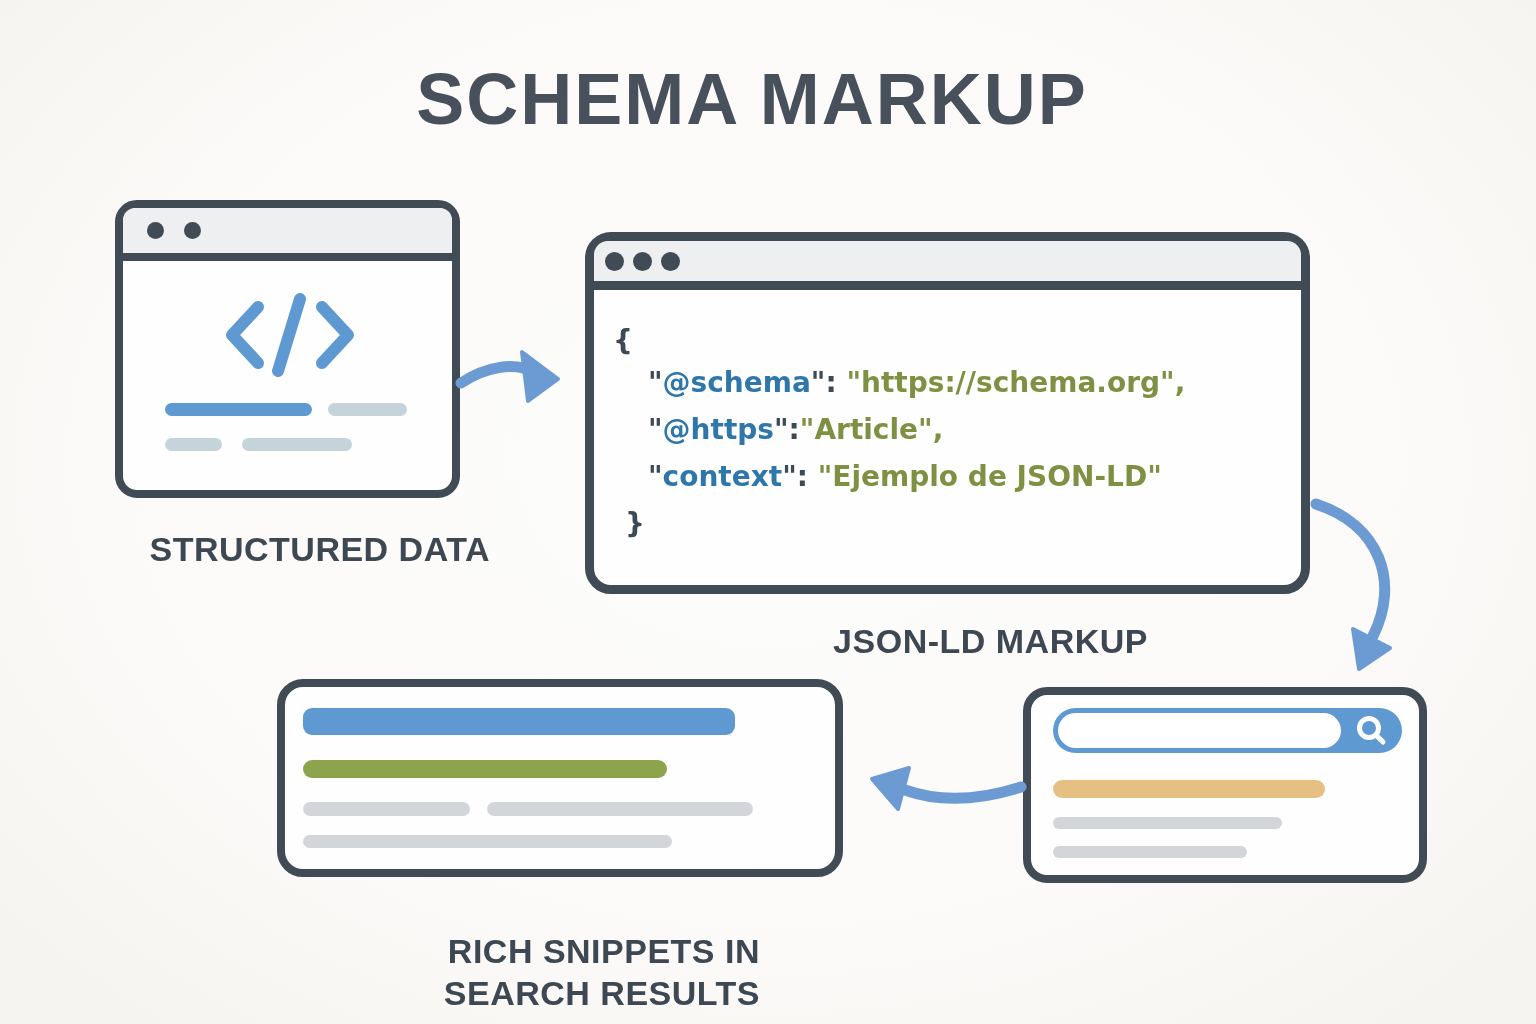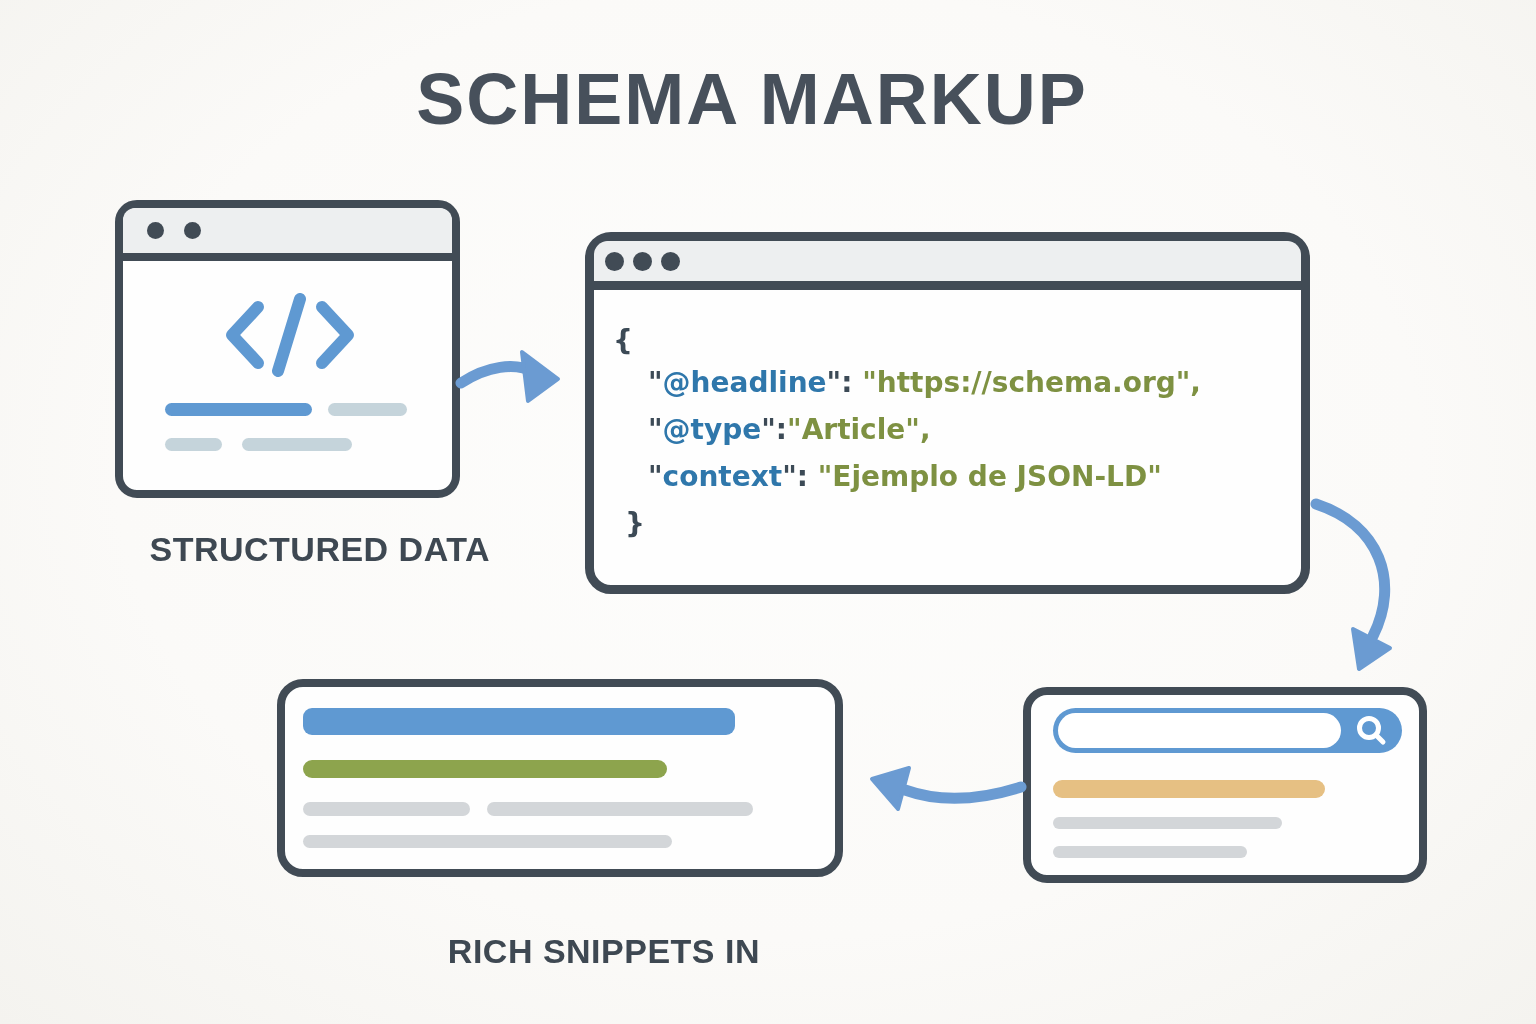--- a/index.html
+++ b/index.html
@@ -137,39 +137,41 @@
 
   <div class="window win-b">
     <div class="titlebar">
       <span class="dot"></span>
       <span class="dot"></span>
       <span class="dot"></span>
     </div>
     <div class="win-body">
       <div class="code">
         <div class="cl cl-first"><span class="tok-p">{</span></div>
-        <div class="cl cl-ind"><span class="tok-p">"</span><span class="tok-k">@headline</span><span class="tok-p">"</span><span class="tok-p">: </span><span class="tok-v">"https://schema.org",</span></div>
-        <div class="cl cl-ind"><span class="tok-p">"</span><span class="tok-k">@type</span><span class="tok-p">"</span><span class="tok-p">:</span><span class="tok-v">"Article",</span></div>
+        <div class="cl cl-ind"><span class="tok-p">"</span><span class="tok-k">@schema</span><span class="tok-p">"</span><span class="tok-p">: </span><span class="tok-v">"https://schema.org",</span></div>
+        <div class="cl cl-ind"><span class="tok-p">"</span><span class="tok-k">@https</span><span class="tok-p">"</span><span class="tok-p">:</span><span class="tok-v">"Article",</span></div>
         <div class="cl cl-ind"><span class="tok-p">"</span><span class="tok-k">context</span><span class="tok-p">"</span><span class="tok-p">: </span><span class="tok-v">"Ejemplo de JSON-LD"</span></div>
         <div class="cl cl-close"><span class="tok-p">}</span></div>
       </div>
     </div>
   </div>
+  <div class="label label-b">JSON-LD MARKUP</div>
 
   <div class="window win-c">
     <div class="win-body">
       <span class="bar bar-blue c-bar1"></span>
       <span class="bar bar-green c-bar2"></span>
       <span class="bar bar-gray c-bar3"></span>
       <span class="bar bar-gray c-bar4"></span>
       <span class="bar bar-gray c-bar5"></span>
     </div>
   </div>
   <div class="label label-c">
     <div>RICH SNIPPETS IN</div>
+    <div>SEARCH RESULTS</div>
   </div>
 
   <div class="window win-d">
     <div class="win-body">
       <div class="searchbar">
         <div class="field"></div>
         <svg width="32" height="32" viewBox="0 0 32 32">
           <circle cx="13" cy="13" r="9.5" fill="none" stroke="#ffffff" stroke-width="5"></circle>
           <line x1="20" y1="20" x2="27" y2="27" stroke="#ffffff" stroke-width="5" stroke-linecap="round"></line>
         </svg>

